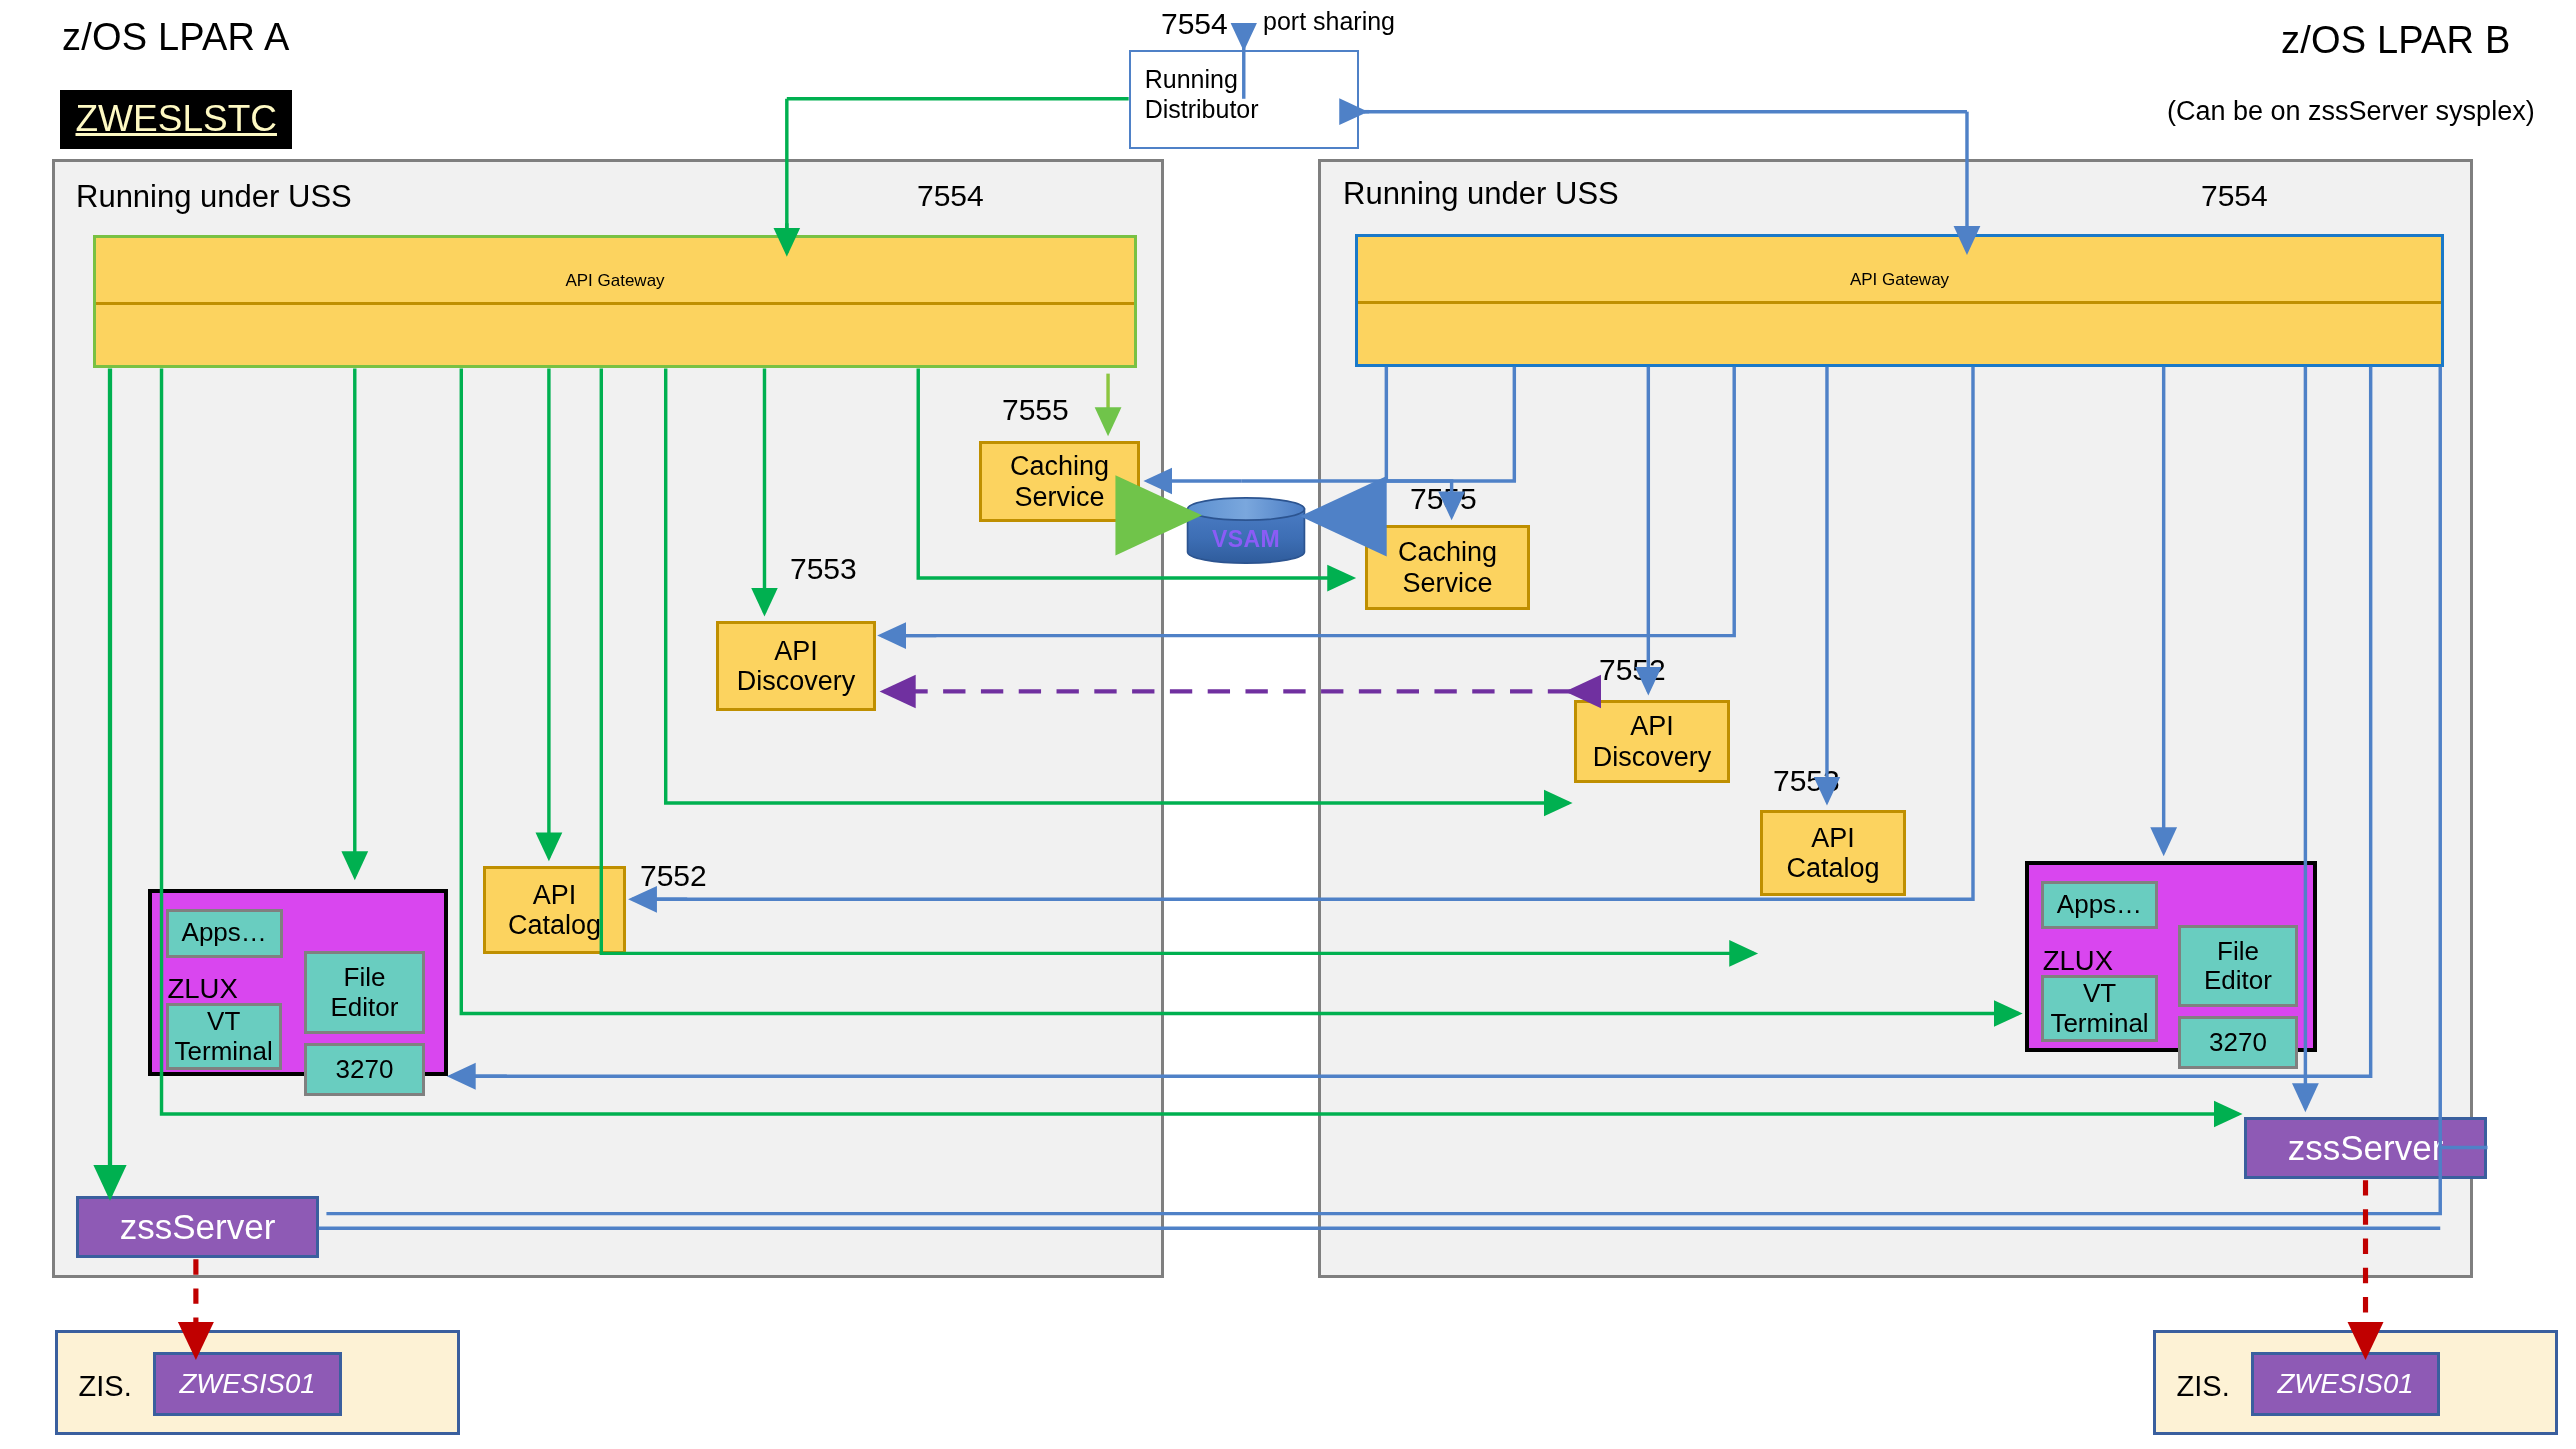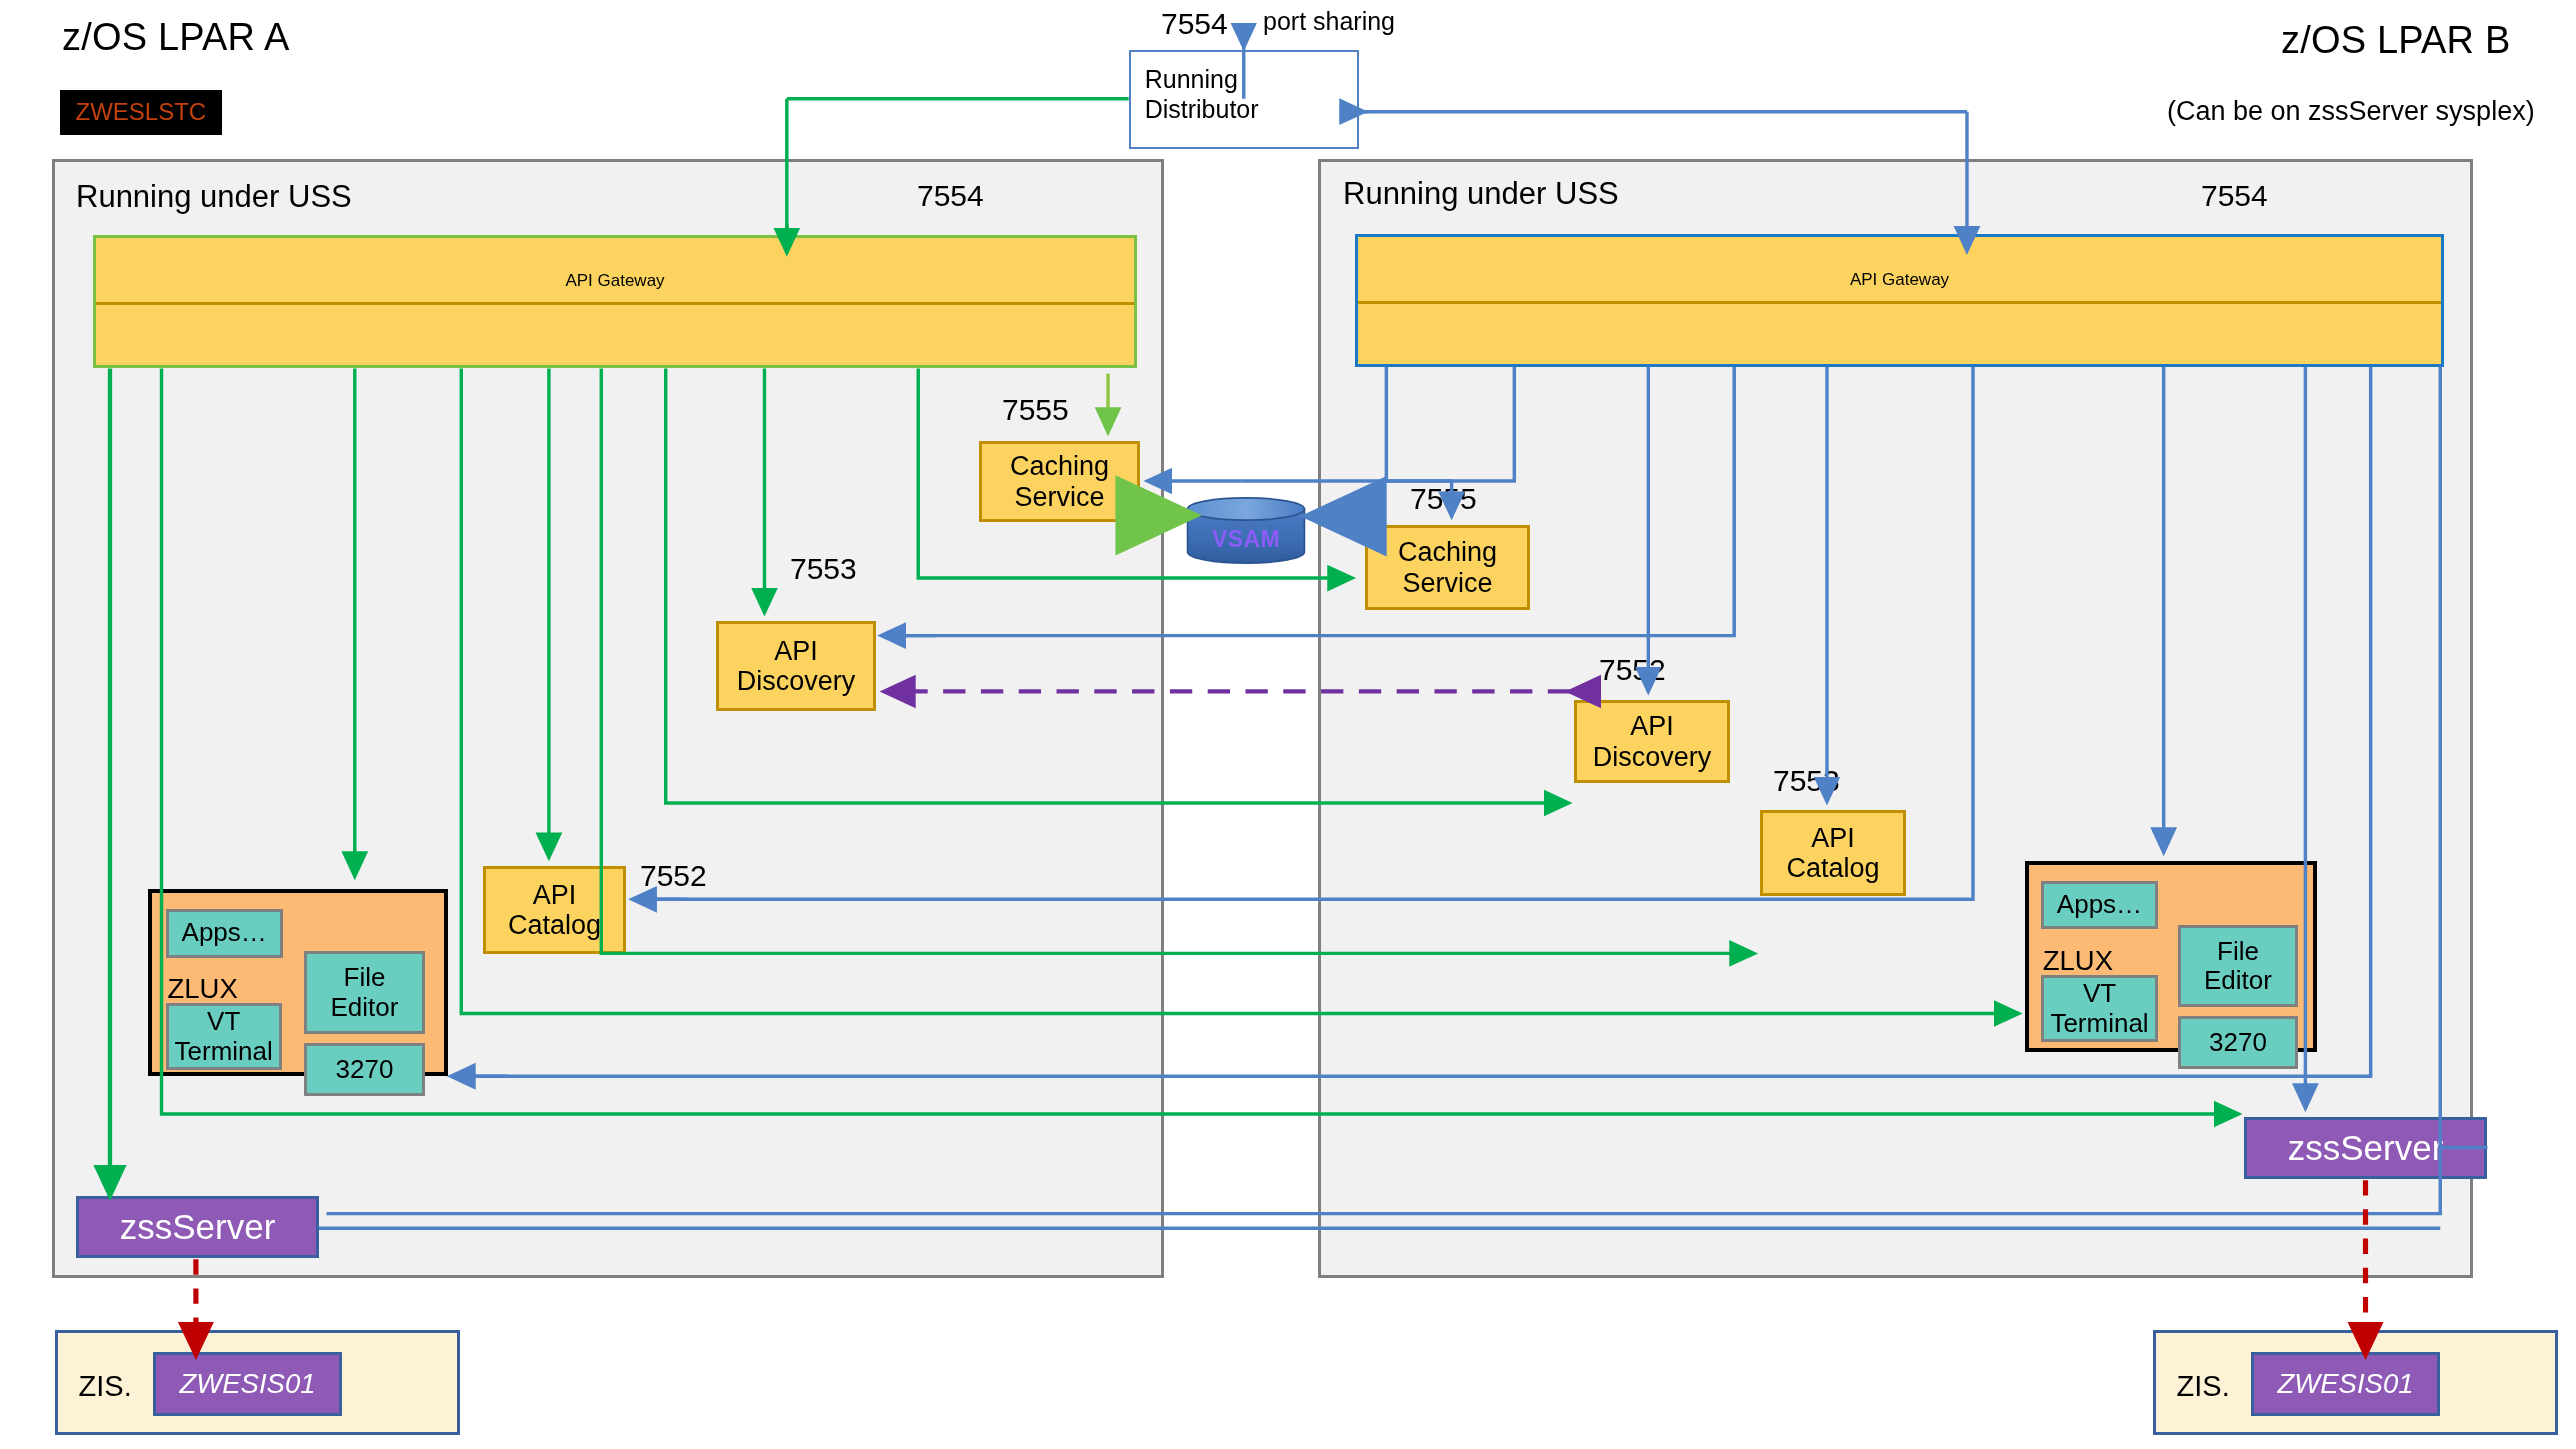--- a/index.html
+++ b/index.html
@@ -4,38 +4,38 @@
 <style>
   html,body{margin:0;padding:0;background:#ffffff;}
   body{width:2576px;height:1449px;position:relative;overflow:hidden;
        font-family:"Liberation Sans","DejaVu Sans",sans-serif;color:#000;}
   #stage{position:absolute;left:0;top:0;width:2324px;height:1449px;}
   svg#wires{position:absolute;left:0;top:0;width:2576px;height:1449px;pointer-events:none;}
 
   .lpar-title{position:absolute;font-size:38px;font-weight:400;letter-spacing:0.2px;white-space:nowrap;}
   .lpar-sub{position:absolute;font-size:27px;white-space:nowrap;}
 
-  .stc-badge{position:absolute;background:#000000;color:#c2410c;font-size:24px;
-             padding:7.7px 15.5px 9.4px 15.5px;white-space:nowrap;}
+  .stc-badge{position:absolute;background:#000000;color:#fef9c3;font-size:37px;
+             padding:7.7px 15.5px 9.4px 15.5px;white-space:nowrap;text-decoration:underline;}
 
   .uss-panel{position:absolute;background:#f1f1f1;border:3.4px solid #7f7f7f;box-sizing:border-box;}
   .uss-label{position:absolute;font-size:31px;white-space:nowrap;}
   .port-label{position:absolute;font-size:30px;white-space:nowrap;}
 
   .gw{position:absolute;background:#fcd35f;box-sizing:border-box;}
   .gw.a{border:3.4px solid #79c143;}
   .gw.b{border:3.4px solid #1b79c8;}
   .gw .divider{position:absolute;left:0;right:0;height:2.6px;background:#bf8f00;}
   .gw .gwtext{position:absolute;width:100%;text-align:center;font-size:17px;}
 
   .svcbox{position:absolute;background:#fcd35f;border:3.4px solid #bf8f00;box-sizing:border-box;
           display:flex;align-items:center;justify-content:center;text-align:center;
           font-size:27px;line-height:1.12;}
 
-  .zluxbox{position:absolute;background:#fdba74;border:4.3px solid #000;box-sizing:border-box;}
+  .zluxbox{position:absolute;background:#d946ef;border:4.3px solid #000;box-sizing:border-box;}
   .zlux-label{position:absolute;font-size:27.5px;}
   .subapp{position:absolute;background:#69cdc0;border:3.4px solid #808080;box-sizing:border-box;
           display:flex;align-items:center;justify-content:center;text-align:center;
           font-size:26px;line-height:1.12;}
 
   .zss{position:absolute;background:#8e5ab5;border:3.4px solid #3a5f9e;box-sizing:border-box;
        color:#ffffff;display:flex;align-items:center;justify-content:center;font-size:35px;}
 
   .zisbox{position:absolute;background:#fdf2d5;border:3.4px solid #3a5f9e;box-sizing:border-box;}
   .zis-label{position:absolute;font-size:29px;}

